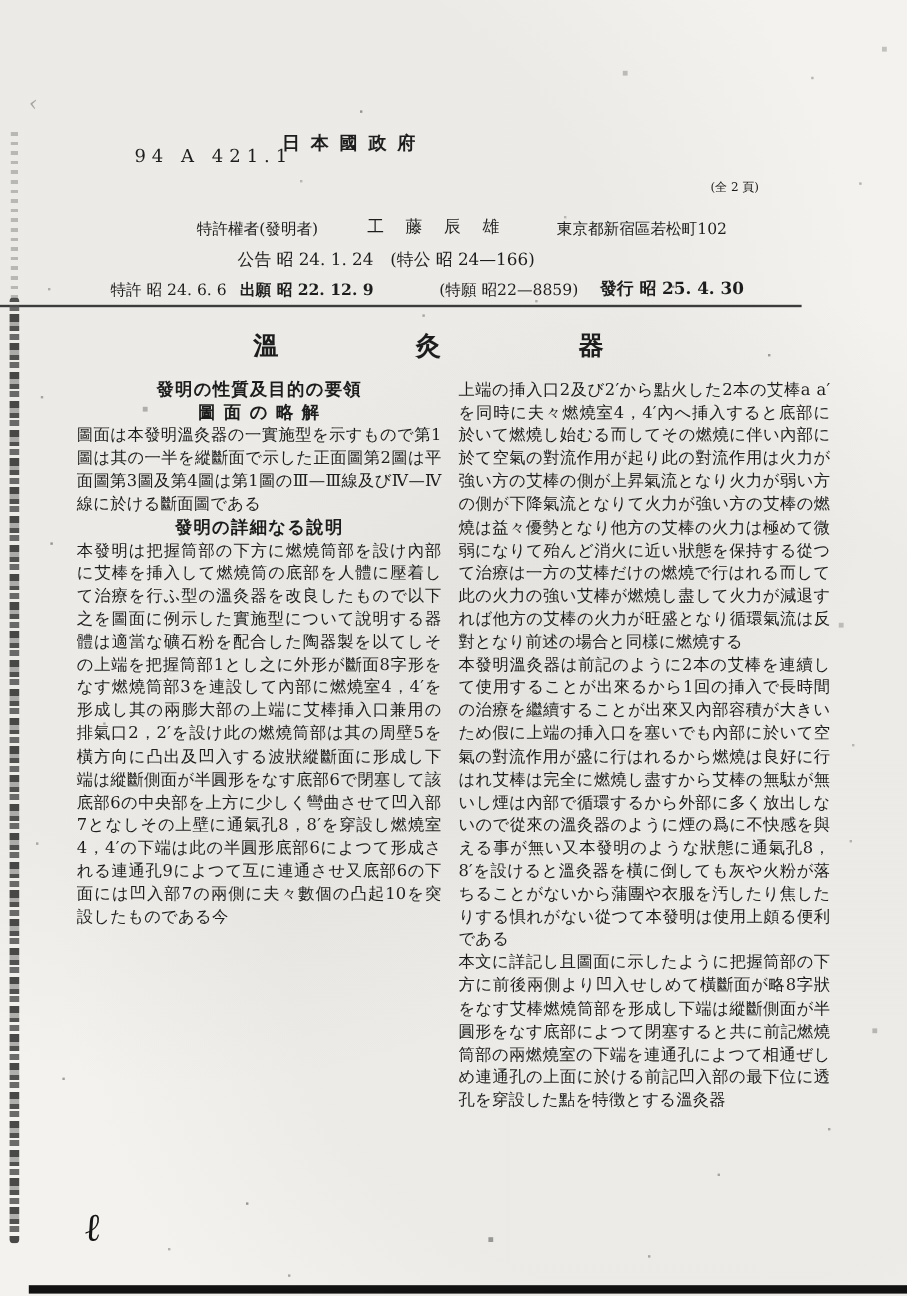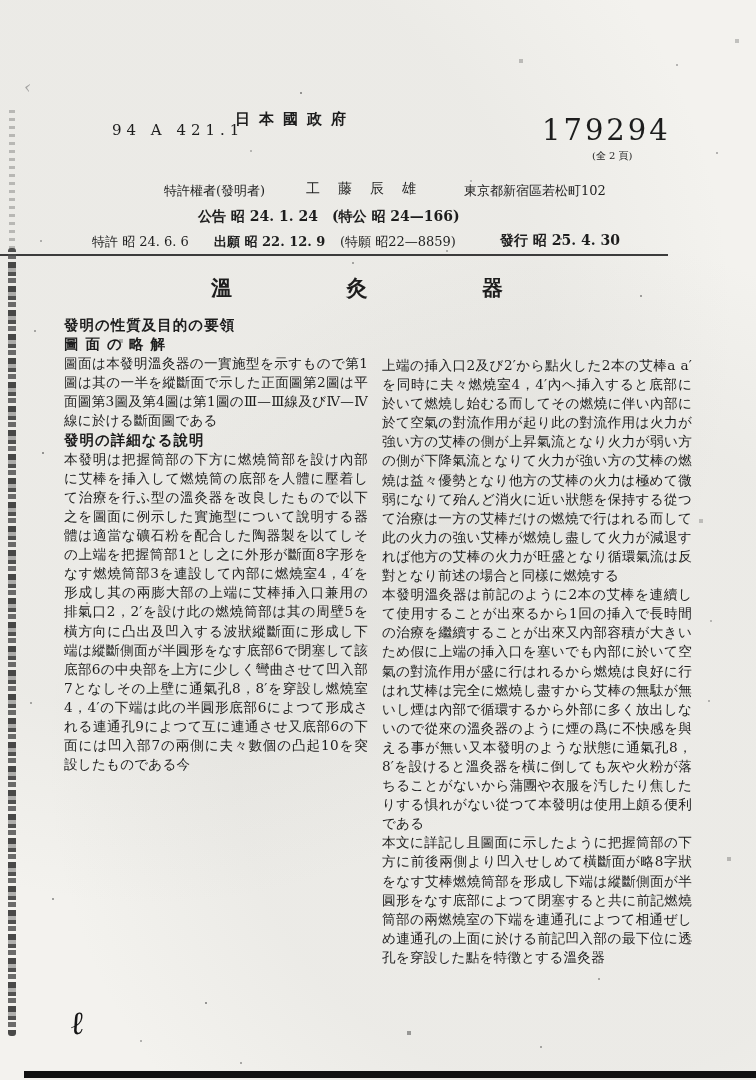--- a/index.html
+++ b/index.html
@@ -15,34 +15,34 @@
   .abs{position:absolute;}
   
   .classification{left:92px;top:121px;font-size:15px;letter-spacing:5px;margin-left:20px;}
   .government{left:235px;top:110px;width:150px;text-align:left;font-size:15px;font-weight:bold;letter-spacing:9px;white-space:nowrap;}
   .doc-type{left:213px;top:137px;width:190px;text-align:center;font-size:22px;font-weight:bold;letter-spacing:4px;white-space:nowrap;}
   .patent-number{left:542px;top:113px;font-size:29px;letter-spacing:3px;}
   .pages-note{left:592px;top:149px;font-size:10px;}
   .patentee-label{left:164px;top:182px;font-size:13px;}
   .patentee-name{left:306px;top:180px;font-size:14px;letter-spacing:18px;white-space:nowrap;}
   .patentee-address{left:452px;top:182px;font-size:13px;margin-left:12px;}
-  .publication-line{left:198px;top:208px;font-size:14px;font-weight:bold;white-space:nowrap;}
+  .publication-line{left:198px;top:208px;font-size:14px;font-weight:normal;white-space:nowrap;}
   .patent-date{left:92px;top:233px;font-size:13px;font-weight:normal;}
-  .filing-date{left:214px;top:233px;font-size:13px;font-weight:bold;}
-  .application-number{left:340px;top:233px;font-size:13px;}
+  .filing-date{left:200px;top:233px;font-size:13px;font-weight:bold;}
+  .application-number{left:366px;top:233px;font-size:13px;}
   .issue-date{left:500px;top:232px;font-size:14px;font-weight:bold;}
   .header-rule{left:0;top:254px;width:668px;height:2px;background:#3c3c3c;}
   
   .invention-title{left:211px;top:274px;width:292px;display:flex;justify-content:space-between;font-size:21px;font-weight:bold;}
   
   .columns{left:64px;top:316px;width:628px;display:flex;}
   .col{text-align:justify;font-size:13.6px;line-height:19.1px;letter-spacing:.2px;}
   .col-left{width:304px;margin-right:14px;}
-  .col-right{width:310px;margin-top:40px;}
-  .sec-heading{display:block;text-align:left;font-weight:bold;font-size:14.5px;line-height:19.1px;letter-spacing:1px;
+  .col-right{width:310px;}
+  .sec-heading{display:block;text-align:center;font-weight:bold;font-size:14.5px;line-height:19.1px;letter-spacing:1px;
     font-family:"DejaVu Sans","Liberation Sans",sans-serif;}
   .col p{margin:0;}
   
   .left-streak{left:8px;top:248px;width:8px;height:788px;opacity:.8;border-radius:3px;filter:blur(.3px);
     background:repeating-linear-gradient(to bottom,#2b2b2b 0 4px,transparent 4px 6px,#4a4a4a 6px 11px,transparent 11px 14px,#1f1f1f 14px 20px,rgba(90,90,90,.55) 20px 24px);}
   .left-streak-top{left:9px;top:110px;width:6px;height:140px;opacity:.3;filter:blur(.4px);
     background:repeating-linear-gradient(to bottom,#444 0 3px,transparent 3px 8px);}
   .bottom-bar{left:24px;top:1071px;width:732px;height:7px;background:#121212;}
   .corner-mark{left:24px;top:76px;font-size:18px;color:#777;opacity:.6;transform:rotate(8deg);}
   .handwritten-mark{left:70px;top:1004px;font-size:32px;font-style:italic;color:#151515;transform:rotate(-6deg);}
@@ -64,21 +64,20 @@
       40px 240px 0 0 rgba(60,60,60,.35), 34px 330px 0 0 rgba(60,60,60,.4),
       446px 250px 0 0 rgba(60,60,60,.35), 240px 1062px 0 0 rgba(60,60,60,.4);}
 </style>
 </head>
 <body>
 
 <div class="page">
 
   <div class="abs classification">94  A  421.1</div>
   <div class="abs government">日本國政府</div>
-  <div class="abs patent-number">179294</div>
   <div class="abs pages-note">(全 2 頁)</div>
 
   <div class="abs patentee-label">特許權者(發明者)</div>
   <div class="abs patentee-name">工藤辰雄</div>
   <div class="abs patentee-address">東京都新宿區若松町102</div>
 
   <div class="abs publication-line">公告 昭 24. 1. 24　(特公 昭 24—166)</div>
   <div class="abs patent-date">特許 昭 24. 6. 6</div>
   <div class="abs filing-date">出願 昭 22. 12. 9</div>
   <div class="abs application-number">(特願 昭22—8859)</div>

